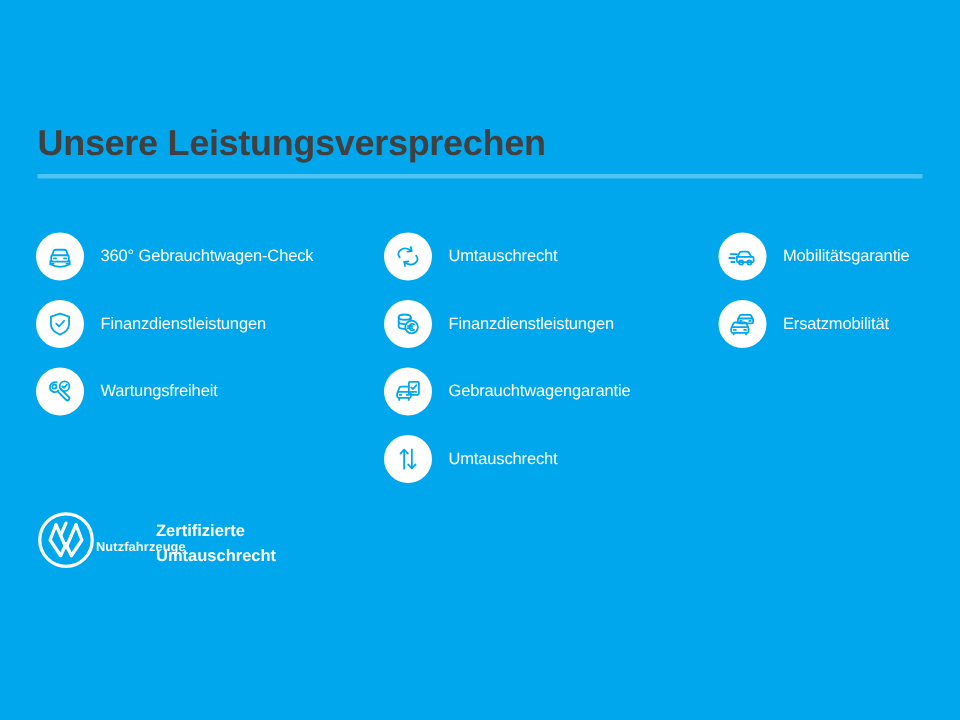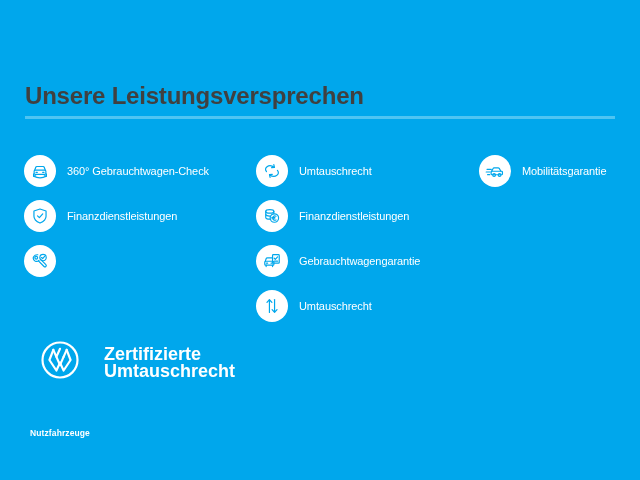--- a/index.html
+++ b/index.html
@@ -83,37 +83,35 @@
   #brand-lockup {
     position: absolute;
     left: 24px;
     top: 340px;
     display: flex;
     align-items: flex-start;
   }
   #brand-mark {
     width: 72px;
     display: flex;
-    flex-direction: column;
     align-items: center;
-    gap: 41px;
   }
   #vw-roundel { display: block; }
   #brand-sub {
     margin-top: 3px;
     font-size: 8.5px;
     font-weight: bold;
     color: #ffffff;
     letter-spacing: 0.1px;
     white-space: nowrap;
   }
   #brand-claim {
     margin-left: 8px;
     margin-top: 6px;
-    font-size: 18px;
+    font-size: 11px;
     font-weight: bold;
     line-height: 17px;
     color: #ffffff;
     white-space: nowrap;
   }
 </style>
 </head>
 <body>
 
 <div id="title-block">
@@ -154,20 +152,21 @@
     <div class="feature-item">
       <span class="icon-badge">
         <svg width="22" height="22" viewBox="0 0 24 24" fill="none" stroke="#00a7ec" stroke-width="1.3" stroke-linecap="round" stroke-linejoin="round">
           <path d="M9.6 5.2 Q6.0 4.9 4.9 7.6 Q3.9 10.4 6.5 11.9 Q8.9 13.2 10.9 11.3"></path>
           <circle cx="7.9" cy="8.4" r="1.5"></circle>
           <path d="M10.3 11.9 L16.4 18.0 Q17.4 19.0 18.4 18.0 Q19.4 17.0 18.4 16.0 L12.4 10.0"></path>
           <circle cx="15.3" cy="8.2" r="3.5"></circle>
           <path d="M13.7 8.2 L14.9 9.4 L17.0 7.0"></path>
         </svg>
       </span>
+      <span class="feature-label">Wartungsfreiheit</span>
     </div>
 
   </div>
 
   <div class="feature-col col-1">
 
     <div class="feature-item">
       <span class="icon-badge">
         <svg width="22" height="22" viewBox="0 0 24 24" fill="none" stroke="#00a7ec" stroke-width="1.3" stroke-linecap="round" stroke-linejoin="round">
           <path d="M14.6 8.0 Q10.0 4.6 6.6 7.3 Q3.6 9.8 6.0 12.6"></path>
@@ -236,20 +235,37 @@
           <circle cx="11.0" cy="16.4" r="1.5"></circle>
           <circle cx="17.0" cy="16.4" r="1.5"></circle>
           <line x1="3.3" y1="10.2" x2="8.0" y2="10.2"></line>
           <line x1="2.4" y1="13.1" x2="6.4" y2="13.1"></line>
           <line x1="3.9" y1="16.0" x2="6.2" y2="16.0"></line>
         </svg>
       </span>
       <span class="feature-label">Mobilitätsgarantie</span>
     </div>
 
+    <div class="feature-item">
+      <span class="icon-badge">
+        <svg width="22" height="22" viewBox="0 0 24 24" fill="none" stroke="#00a7ec" stroke-width="1.3" stroke-linecap="round" stroke-linejoin="round">
+          <path d="M9.0 8.1 L10.0 5.9 Q10.3 5.3 11.0 5.3 L17.3 5.3 Q18.0 5.3 18.3 5.9 L19.3 8.1"></path>
+          <rect x="8.6" y="8.0" width="11.1" height="3.6" rx="1.0"></rect>
+          <line x1="10.3" y1="9.8" x2="11.4" y2="9.8"></line>
+          <line x1="16.9" y1="9.8" x2="18.0" y2="9.8"></line>
+          <path d="M4.3 14.3 L5.4 11.6 Q5.7 10.9 6.5 10.9 L13.8 10.9 Q14.6 10.9 14.9 11.6 L16.0 14.3"></path>
+          <rect x="3.8" y="14.2" width="12.6" height="4.2" rx="1.1"></rect>
+          <line x1="5.7" y1="16.3" x2="7.1" y2="16.3"></line>
+          <line x1="13.2" y1="16.3" x2="14.6" y2="16.3"></line>
+          <line x1="5.6" y1="18.4" x2="5.6" y2="19.6"></line>
+          <line x1="14.6" y1="18.4" x2="14.6" y2="19.6"></line>
+        </svg>
+      </span>
+      <span class="feature-label">Ersatzmobilität</span>
+    </div>
 
   </div>
 
 </div>
 
 <div id="brand-lockup">
   <div id="brand-mark">
     <span id="vw-roundel">
       <svg width="40" height="40" viewBox="0 0 48 48" fill="none" stroke="#ffffff" stroke-width="2.6" stroke-linecap="round" stroke-linejoin="round">
         <circle cx="24" cy="24" r="21"></circle>

